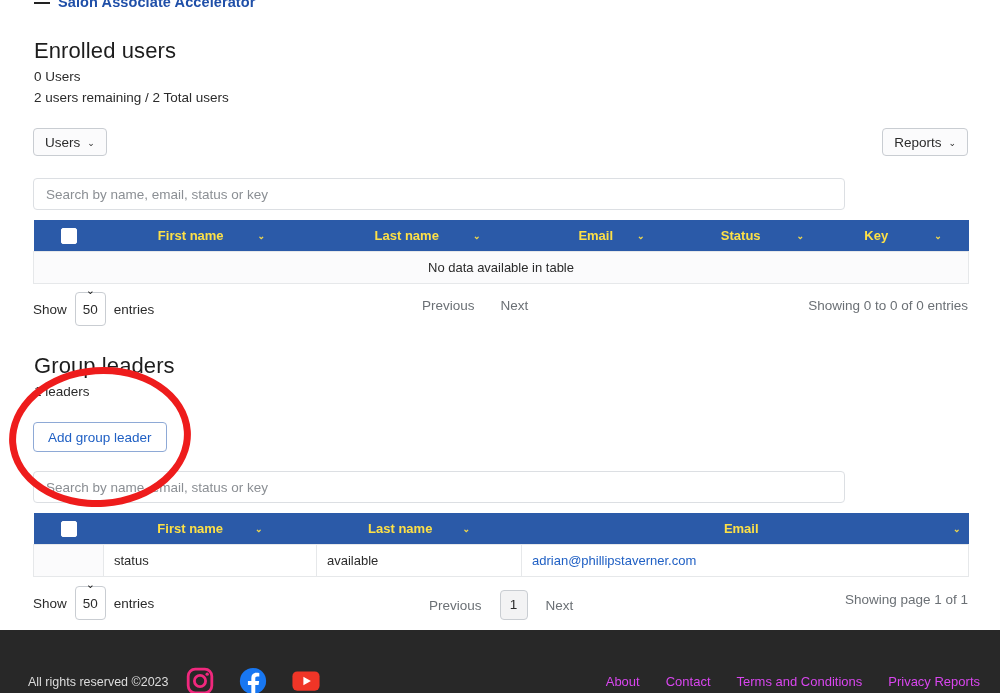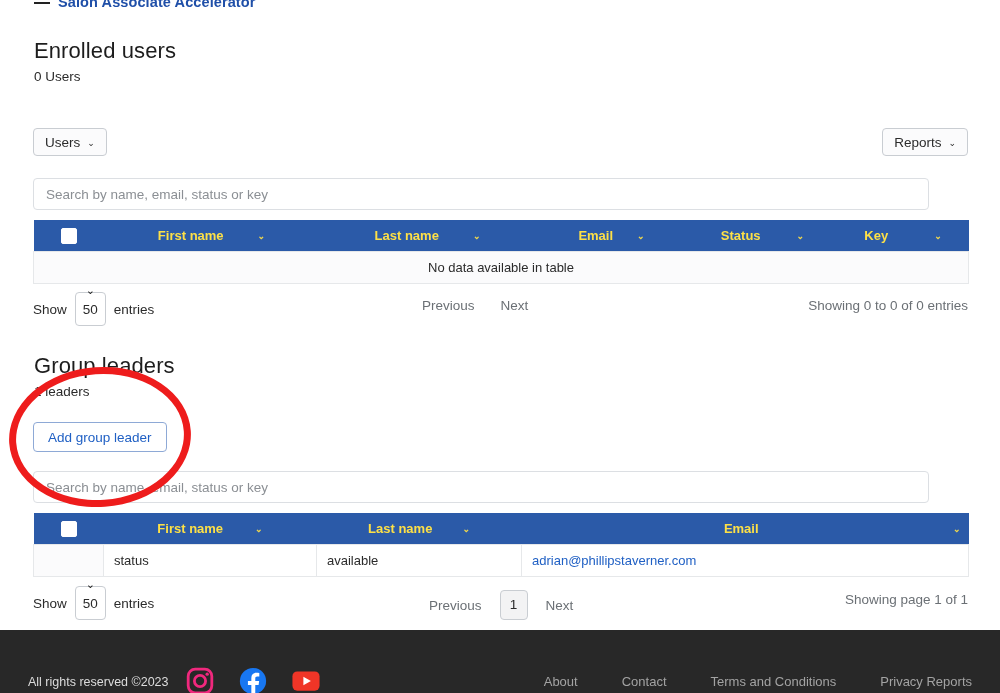--- a/index.html
+++ b/index.html
@@ -89,21 +89,21 @@
     color: #2060c4;
     height: 30px;
     padding: 0 14px;
     font-size: 13.5px;
   }
 
   
   .search-box {
     position: absolute;
     left: 33px;
-    width: 896px;
+    width: 812px;
     height: 32px;
     box-sizing: border-box;
     border: 1px solid #dcdfe3;
     border-radius: 4px;
     background: #ffffff;
     font-size: 13.5px;
     color: #333;
     padding: 0 12px;
     font-family: "Liberation Sans", sans-serif;
   }
@@ -294,41 +294,42 @@
     left: 186px;
   }
   .ico {
     width: 28px;
     height: 28px;
     display: block;
     cursor: pointer;
   }
   .footer-links {
     position: absolute;
-    right: 28px;
+    right: 20px;
     bottom: 4px;
     display: flex;
-    gap: 44px;
+    gap: 26px;
     font-size: 13px;
-    color: #a3a3a3;
+    color: #d946ef;
   }
   .footer-links span { cursor: pointer; }
 </style>
 </head>
 <body>
 
 <div class="page">
 
   <div class="top-breadcrumb">
     <span class="dash"></span>
     <span>Salon Associate Accelerator</span>
   </div>
 
   <div class="section-title" style="top:38px;">Enrolled users</div>
   <div class="meta-line" style="top:69px;">0 Users</div>
+  <div class="meta-line" style="top:90px;">2 users remaining / 2 Total users</div>
 
   <button class="btn" style="left:33px; top:128px;">
     <span>Users</span>
     <span class="caret">⌄</span>
   </button>
 
   <button class="btn" style="right:32px; top:128px; left:auto;">
     <span>Reports</span>
     <span class="caret">⌄</span>
   </button>

